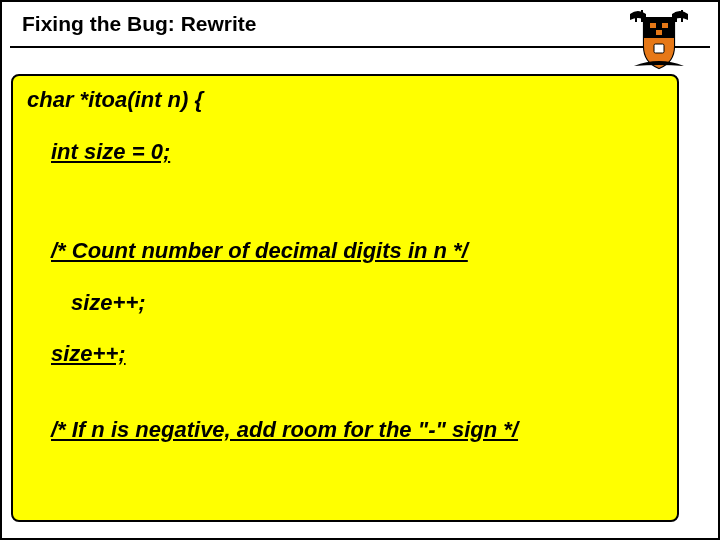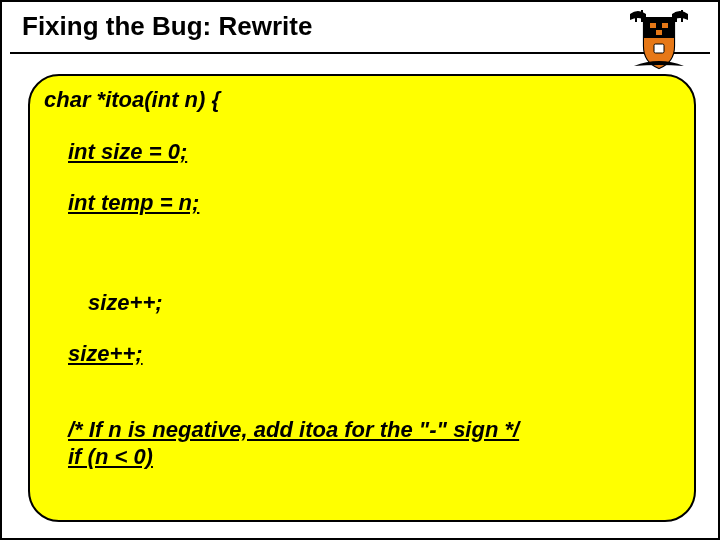--- a/index.html
+++ b/index.html
@@ -13,46 +13,46 @@
     width: 720px;
     height: 540px;
     border: 2px solid #000;
     background: #fff;
     position: relative;
   }
   .title-wrap {
     padding: 10px 20px 4px 20px;
   }
   .title {
-    font-size: 26px;
+    font-size: 21px;
     font-weight: bold;
     color: #000;
     line-height: 1.15;
   }
   .rule {
     margin: 6px 8px 0 8px;
     height: 0;
     border-top: 2px solid #000;
   }
   .crest {
     position: absolute;
     top: 6px;
     right: 20px;
     width: 78px;
     height: 64px;
   }
   .code-box {
     position: absolute;
-    left: 26px;
+    left: 9px;
     top: 72px;
     width: 668px;
     height: 448px;
     background: #ffff00;
     border: 2px solid #000;
-    border-radius: 31px;
+    border-radius: 8px;
     padding: 10px 14px 8px 14px;
     overflow: hidden;
   }
   .code-line {
     font-family: Arial, Helvetica, sans-serif;
     font-size: 22px;
     font-weight: bold;
     font-style: italic;
     color: #000;
     white-space: pre;
@@ -86,27 +86,26 @@
   <div class="title-wrap">
     <div class="title">Fixing the Bug: Rewrite</div>
   </div>
   <div class="rule"></div>
 
   <div class="code-box">
     <div class="code-line">char *itoa(int n) {</div>
     <div class="blank"></div>
     <div class="code-line ind1">int size = 0;</div>
     <div class="blank"></div>
-    <div class="code-line ind1">int temp = n;</div>
     <div class="blank"></div>
     <div class="blank"></div>
+    <div class="code-line ind1">/* Count number of decimal digits in n */</div>
     <div class="blank"></div>
     <div class="code-line ind2">size++;</div>
     <div class="blank"></div>
     <div class="code-line ind1">size++;</div>
     <div class="blank"></div>
     <div class="blank"></div>
-    <div class="code-line ind1">/* If n is negative, add itoa for the "-" sign */</div>
-    <div class="code-line ind1">if (n &lt; 0)</div>
+    <div class="code-line ind1">/* If n is negative, add room for the "-" sign */</div>
 
   </div>
 
 </div>
 
 </body></html>

